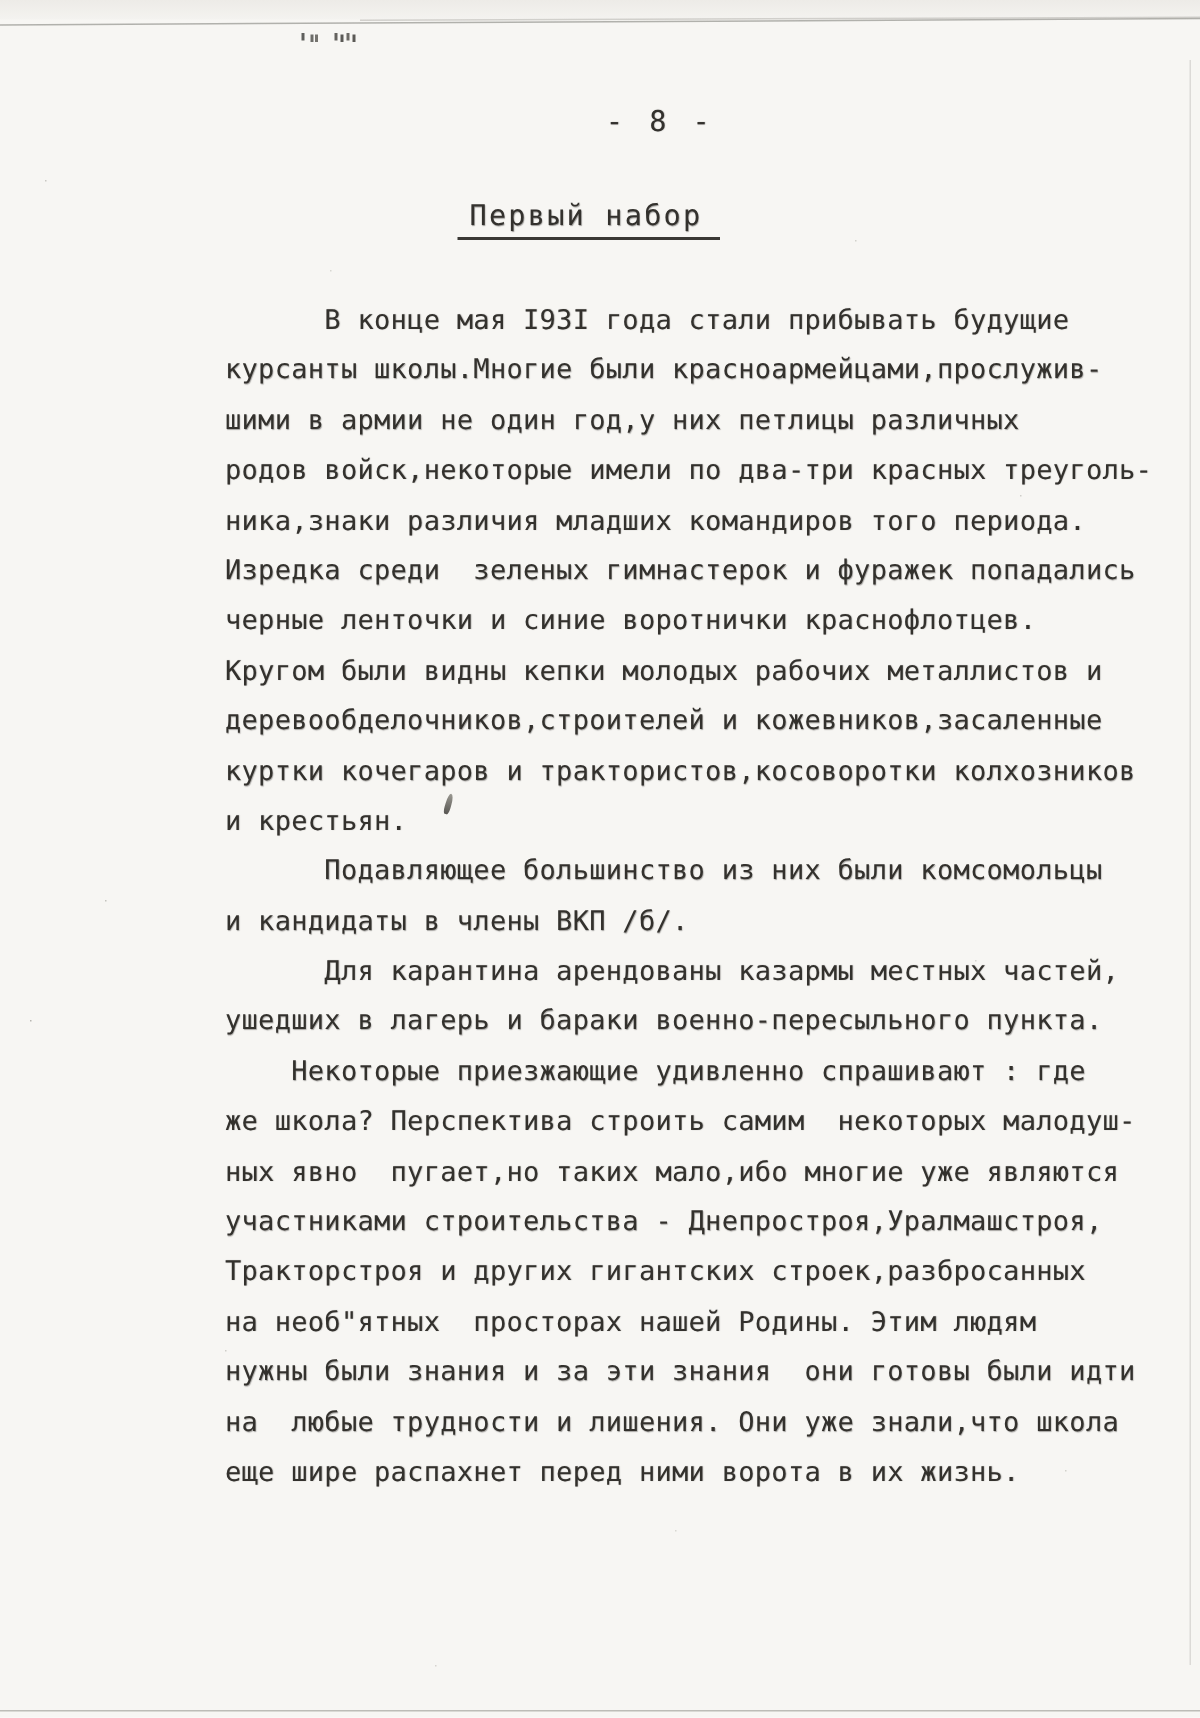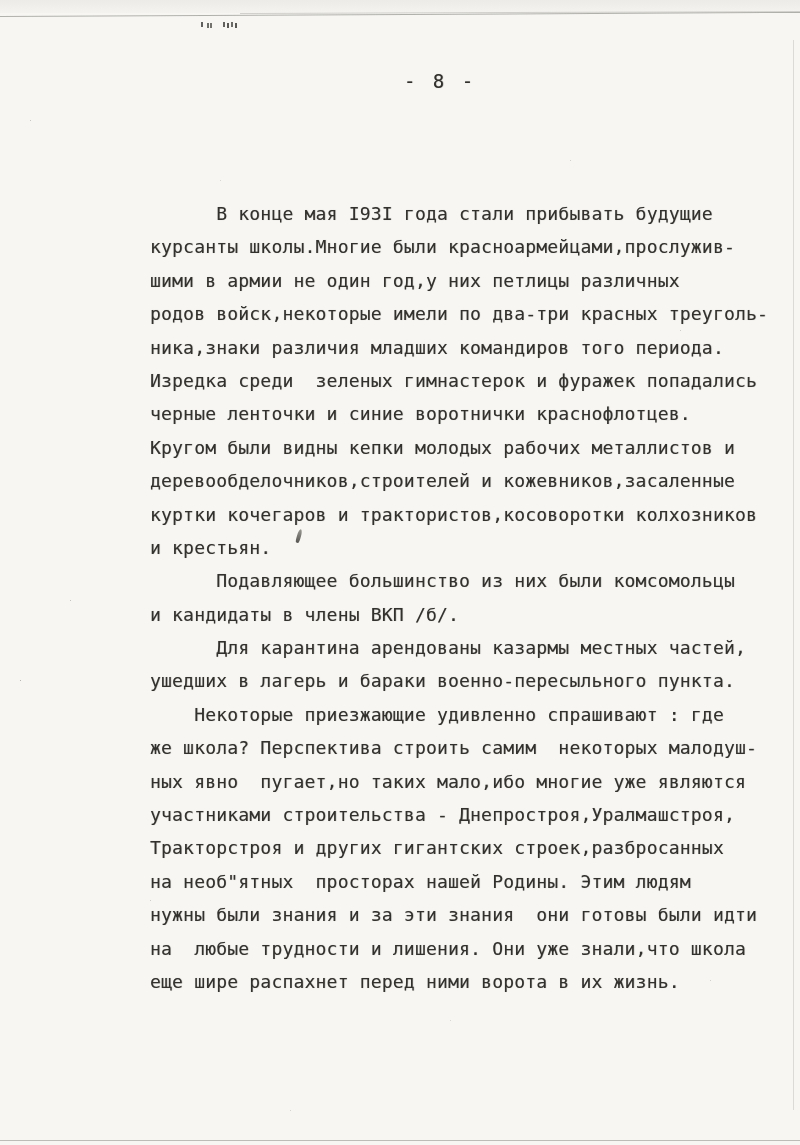--- a/index.html
+++ b/index.html
@@ -90,17 +90,18 @@
   <div class="top-strip"></div>
   <div class="edge-top"></div>
   <div class="edge-top2"></div>
   <div class="stamp-marks"></div>
   <div class="edge-right"></div>
   <div class="edge-bottom"></div>
   <div class="speckles"></div>
 
   <div class="page-number">- 8 -</div>
 
+  <h1 class="doc-title"><span class="underline">Первый набор</span></h1>
 
   <div class="body-text"><div class="line">      В конце мая I93I года стали прибывать будущие</div><div class="line">курсанты школы.Многие были красноармейцами,прослужив-</div><div class="line">шими в армии не один год,у них петлицы различных</div><div class="line">родов войск,некоторые имели по два-три красных треуголь-</div><div class="line">ника,знаки различия младших командиров того периода.</div><div class="line">Изредка среди  зеленых гимнастерок и фуражек попадались</div><div class="line">черные ленточки и синие воротнички краснофлотцев.</div><div class="line">Кругом были видны кепки молодых рабочих металлистов и</div><div class="line">деревообделочников,строителей и кожевников,засаленные</div><div class="line">куртки кочегаров и трактористов,косоворотки колхозников</div><div class="line">и крестьян.</div><div class="line">      Подавляющее большинство из них были комсомольцы</div><div class="line">и кандидаты в члены ВКП /б/.</div><div class="line">      Для карантина арендованы казармы местных частей,</div><div class="line">ушедших в лагерь и бараки военно-пересыльного пункта.</div><div class="line">    Некоторые приезжающие удивленно спрашивают : где</div><div class="line">же школа? Перспектива строить самим  некоторых малодуш-</div><div class="line">ных явно  пугает,но таких мало,ибо многие уже являются</div><div class="line">участниками строительства - Днепростроя,Уралмашстроя,</div><div class="line">Тракторстроя и других гигантских строек,разбросанных</div><div class="line">на необ"ятных  просторах нашей Родины. Этим людям</div><div class="line">нужны были знания и за эти знания  они готовы были идти</div><div class="line">на  любые трудности и лишения. Они уже знали,что школа</div><div class="line">еще шире распахнет перед ними ворота в их жизнь.</div></div>
 
   <div class="pencil-mark"></div>
 </div>
 
 </body></html>

